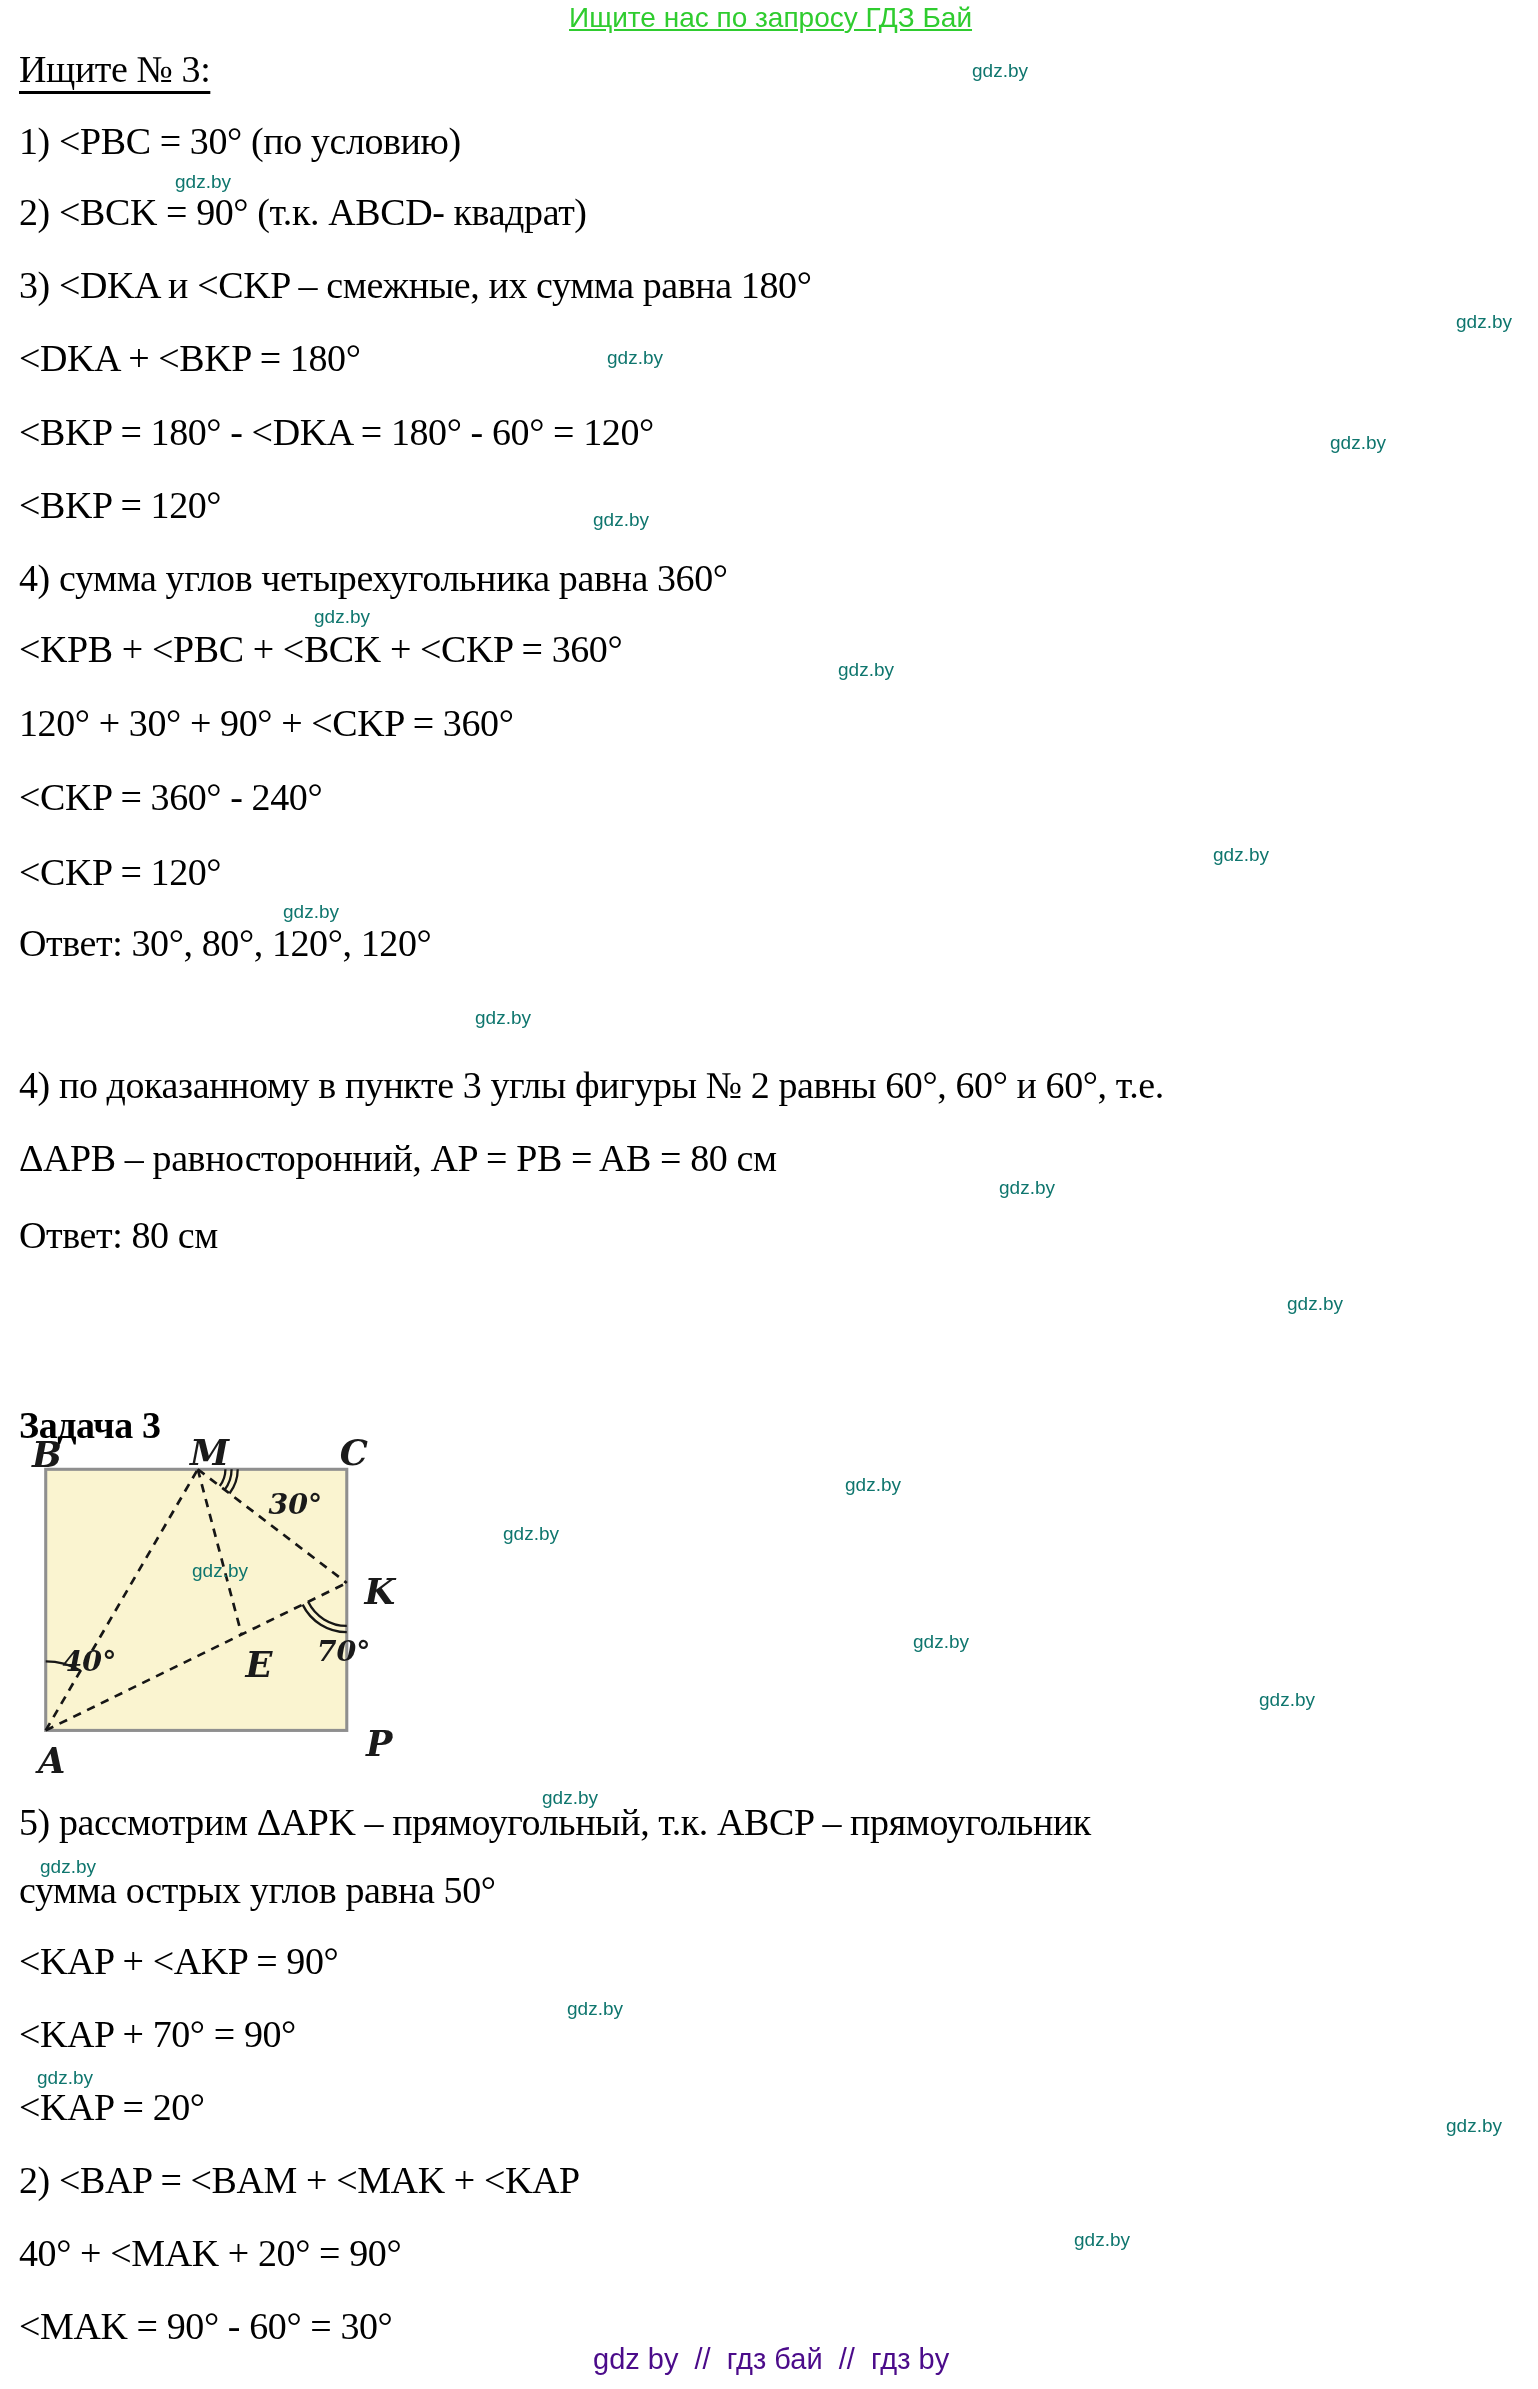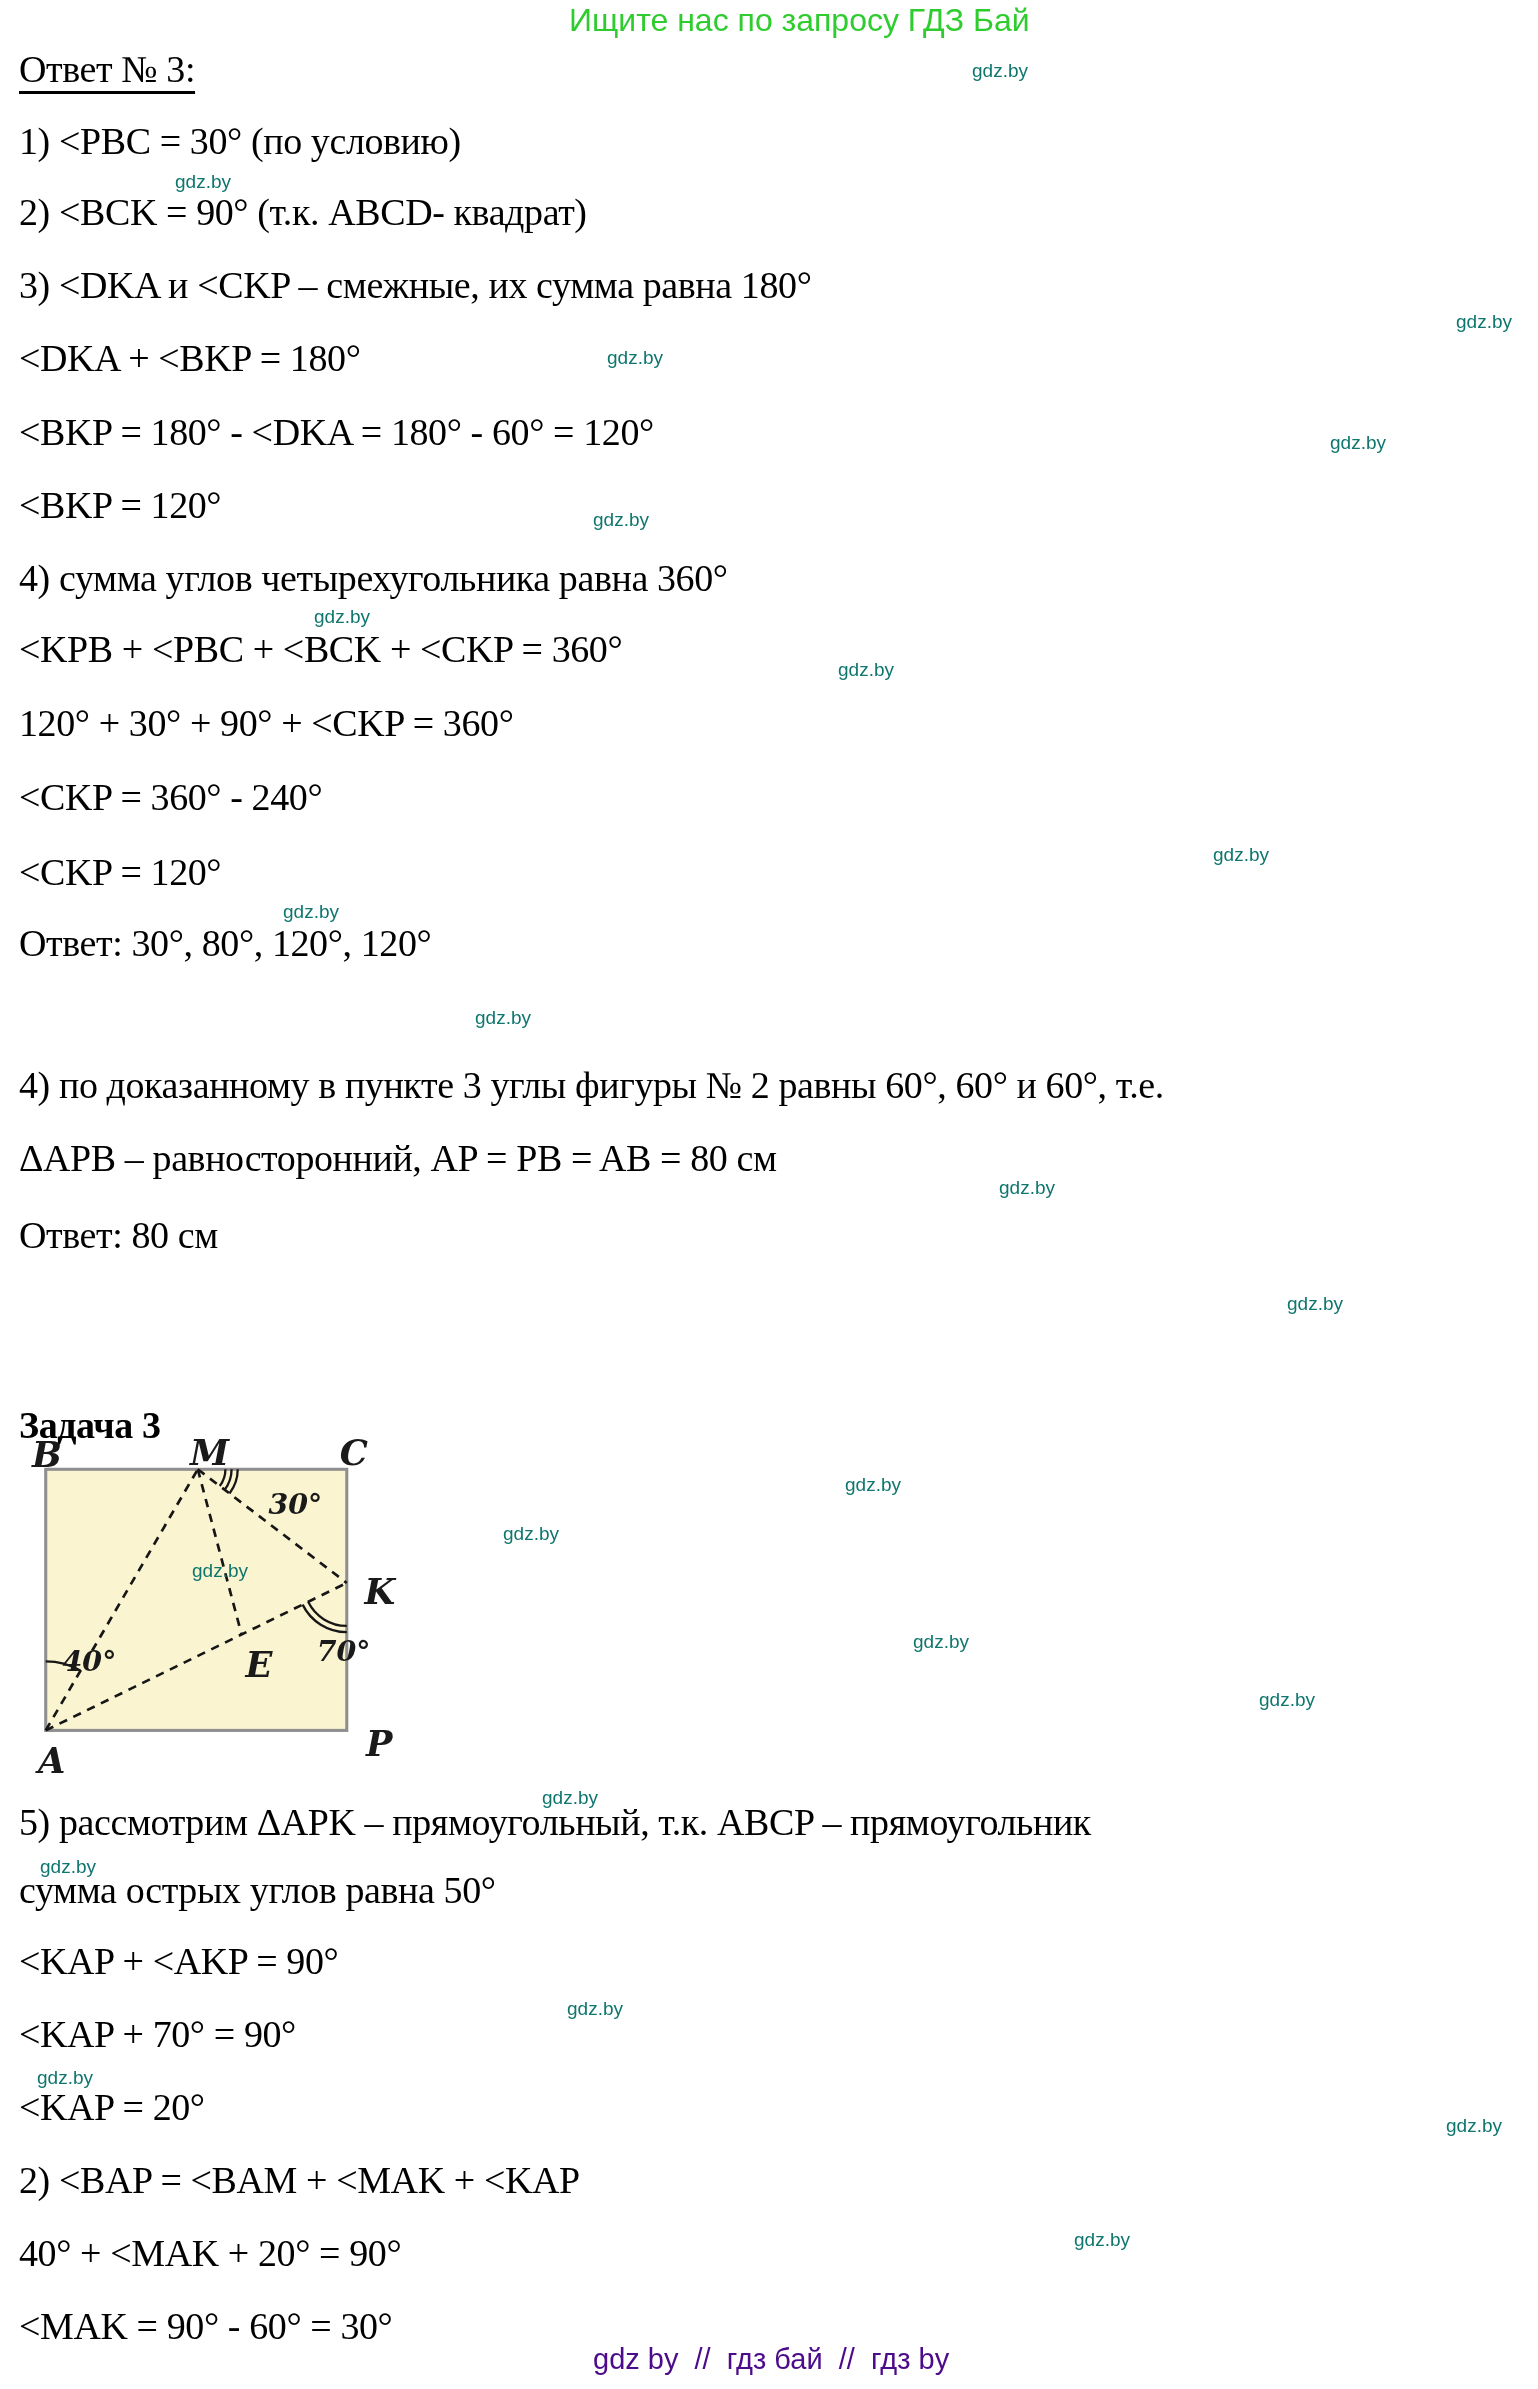--- a/index.html
+++ b/index.html
@@ -13,40 +13,40 @@
   }
   .title{text-decoration:underline;text-underline-offset:8.5px;text-decoration-thickness:3.1px;}
   .bold{font-weight:bold;margin-top:12px;}
   .wm{
     position:absolute;font-family:"Liberation Sans","DejaVu Sans",sans-serif;
     font-size:19px;color:#0f766e;white-space:pre;
   }
   .promo{
     position:absolute;left:569px;top:1.5px;
     font-family:"Liberation Sans","DejaVu Sans",sans-serif;
-    font-size:32px;color:var(--green,#2fcc2f);white-space:pre;
+    font-size:28px;color:var(--green,#2fcc2f);white-space:pre;text-decoration:underline;
   }
   .footer{
     position:absolute;left:593px;top:2343px;
     font-family:"Liberation Sans","DejaVu Sans",sans-serif;
     font-size:29px;color:var(--purple,#4b0b8a);white-space:pre;
   }
   .fig{position:absolute;left:15.4px;top:1433px;}
   .fig text{font-family:"DejaVu Serif","Liberation Serif",serif;font-style:italic;font-weight:bold;fill:#1a1a1a;}
   .vlabel{font-size:46px;}
   .alabel{font-size:37px;}
   .dash{fill:none;stroke:#161616;stroke-width:3.5;stroke-dasharray:11 9;}
   .arc{fill:none;stroke:#161616;stroke-width:3;}
 </style>
 </head>
 <body>
 
 <div class="promo">Ищите нас по запросу ГДЗ Бай</div>
 
-<div class="ln title" style="top:49px">Ответ № 3:</div>
+<div class="ln title" style="top:49px">Ищите № 3:</div>
 <div class="ln" style="top:121px">1) &lt;PBC = 30° (по условию)</div>
 <div class="ln" style="top:192px">2) &lt;BCK = 90° (т.к. ABCD- квадрат)</div>
 <div class="ln" style="top:265px">3) &lt;DKA и &lt;CKP – смежные, их сумма равна 180°</div>
 <div class="ln" style="top:338px">&lt;DKA + &lt;BKP = 180°</div>
 <div class="ln" style="top:412px">&lt;BKP = 180° - &lt;DKA = 180° - 60° = 120°</div>
 <div class="ln" style="top:485px">&lt;BKP = 120°</div>
 <div class="ln" style="top:558px">4) сумма углов четырехугольника равна 360°</div>
 <div class="ln" style="top:629px">&lt;KPB + &lt;PBC + &lt;BCK + &lt;CKP = 360°</div>
 <div class="ln" style="top:703px">120° + 30° + 90° + &lt;CKP = 360°</div>
 <div class="ln" style="top:777px">&lt;CKP = 360° - 240°</div>

